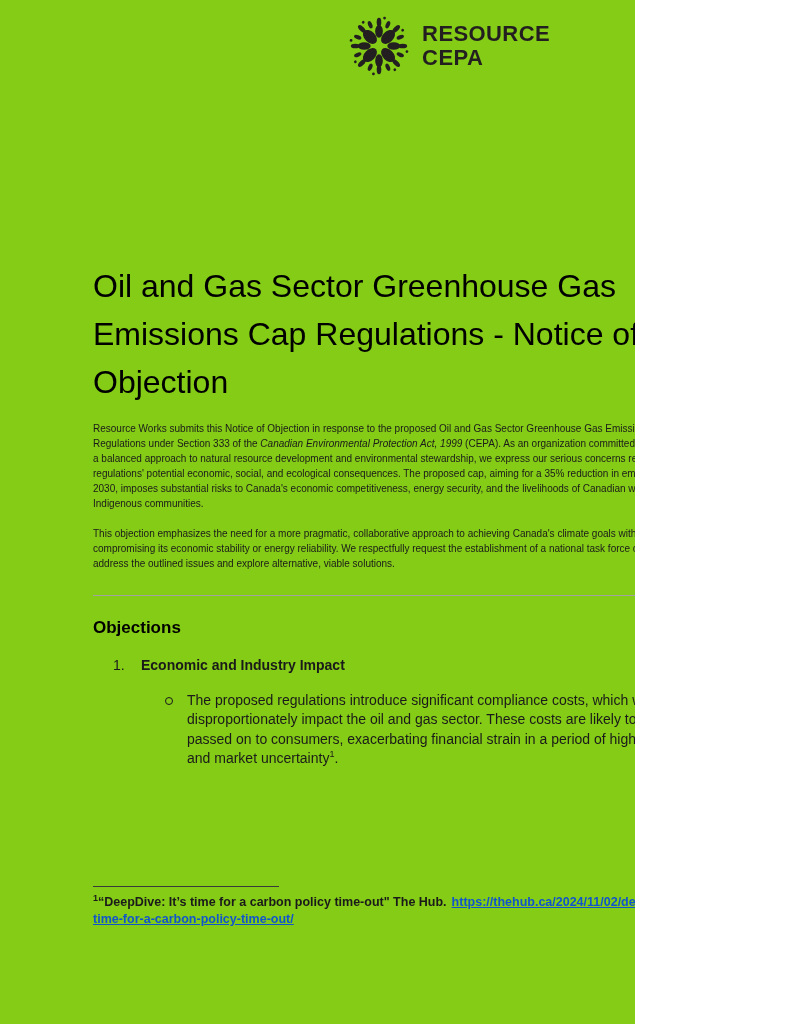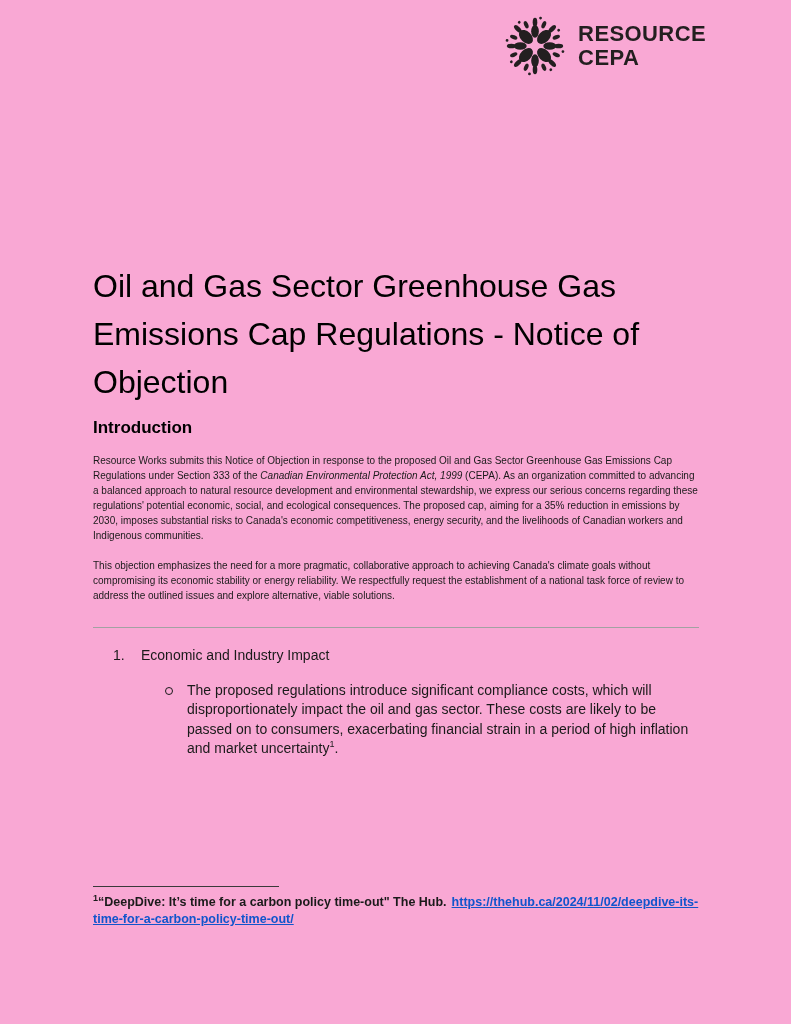--- a/index.html
+++ b/index.html
@@ -4,22 +4,22 @@
 <style>
   html, body { margin: 0; padding: 0; }
   body {
     width: 791px; height: 1024px;
     background: #ffffff;
     font-family: "Liberation Sans", sans-serif;
     color: #1a1a1a;
   }
   .page {
     position: relative;
-    width: 791px; height: 1024px;
-    background: #f9a8d4;
+    width: 635px; height: 1024px;
+    background: #84cc16;
     overflow: hidden;
   }
 
   
   .logo {
     position: absolute;
     top: 14px; right: 85px;
     display: flex;
     align-items: center;
     gap: 11px;
@@ -71,21 +71,21 @@
     display: flex;
     margin-top: 18px;
     font-size: 14px;
     line-height: 19.5px;
   }
   .obj-number {
     margin-left: 20px;
     width: 28px;
     flex: 0 0 28px;
   }
-  .obj-label { font-weight: 400; text-align: center; }
+  .obj-label { font-weight: 700; text-align: center; }
 
   .bullet-row {
     display: flex;
     margin-top: 15px;
     font-size: 14px;
     line-height: 19.5px;
   }
   .bullet-marker-cell {
     margin-left: 72px;
     flex: 0 0 22px;
@@ -238,28 +238,28 @@
     <div class="logo-word">
       <div>RESOURCE</div>
       <div>CEPA</div>
     </div>
   </div>
 
   <div class="content">
 
     <h1 class="doc-title">Oil and Gas Sector Greenhouse Gas Emissions Cap Regulations - Notice of Objection</h1>
 
-    <h2 class="h2">Introduction</h2>
 
     <p class="body-p"><span>Resource Works submits this Notice of Objection in response to the proposed Oil and Gas Sector Greenhouse Gas Emissions Cap Regulations under Section 333 of the </span><span class="italic">Canadian Environmental Protection Act, 1999</span><span> (CEPA). As an organization committed to advancing a balanced approach to natural resource development and environmental stewardship, we express our serious concerns regarding these regulations' potential economic, social, and ecological consequences. The proposed cap, aiming for a 35% reduction in emissions by 2030, imposes substantial risks to Canada's economic competitiveness, energy security, and the livelihoods of Canadian workers and Indigenous communities.</span></p>
 
     <p class="body-p">This objection emphasizes the need for a more pragmatic, collaborative approach to achieving Canada's climate goals without compromising its economic stability or energy reliability. We respectfully request the establishment of a national task force of review to address the outlined issues and explore alternative, viable solutions.</p>
 
     <hr class="divider">
 
+    <h2 class="h2" style="margin-top:22px">Objections</h2>
 
     <div class="obj-item">
       <span class="obj-number">1.</span>
       <span class="obj-label">Economic and Industry Impact</span>
     </div>
 
     <div class="bullet-row">
       <span class="bullet-marker-cell"><span class="bullet-circle"></span></span>
       <span class="bullet-text"><span>The proposed regulations introduce significant compliance costs, which will disproportionately impact the oil and gas sector. These costs are likely to be passed on to consumers, exacerbating financial strain in a period of high inflation and market uncertainty</span><sup>1</sup><span>.</span></span>
     </div>

